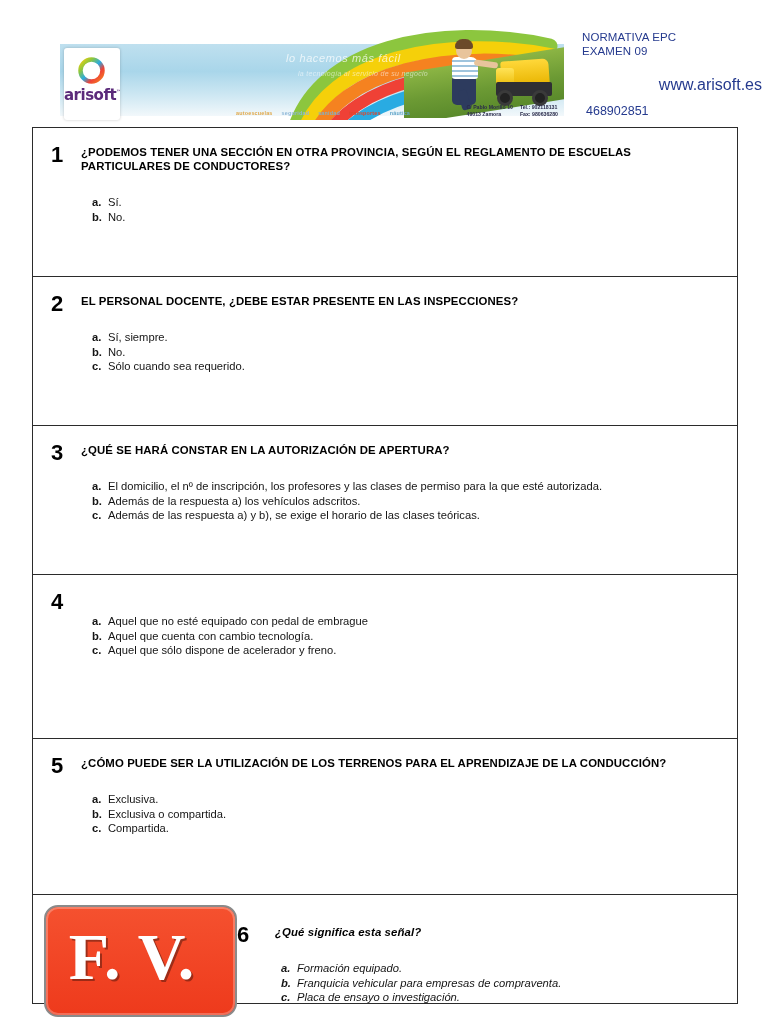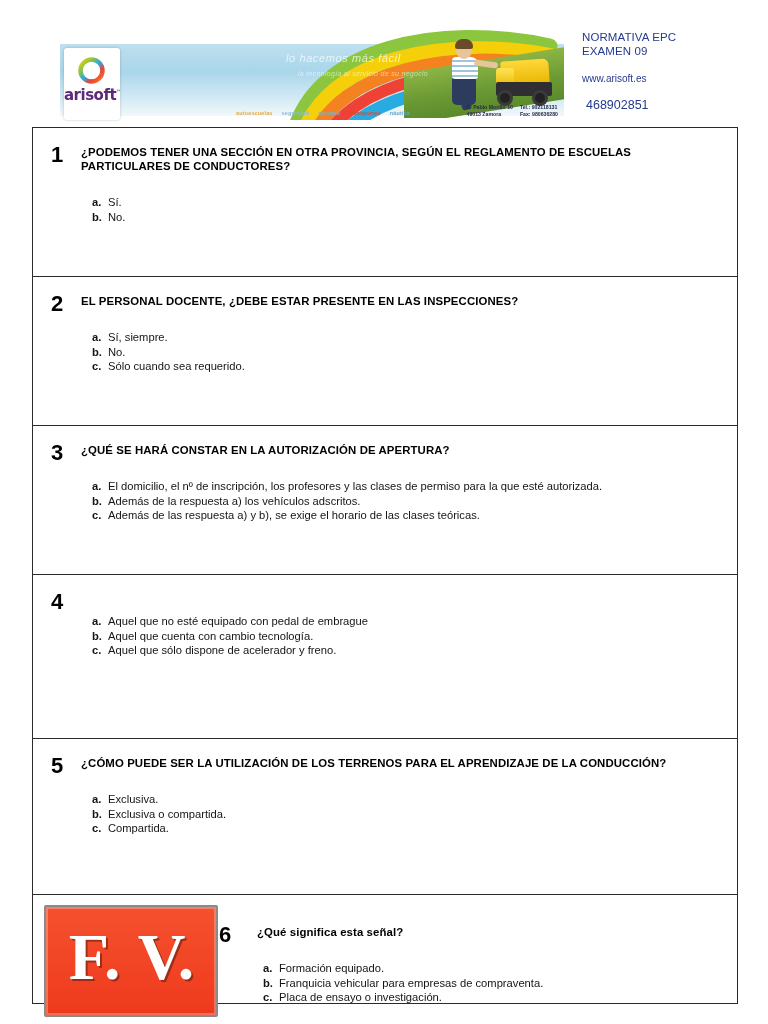--- a/index.html
+++ b/index.html
@@ -202,21 +202,21 @@
   
   .header-right {
     position: absolute;
     left: 582px; top: 8px;
     width: 180px;
     color: #253a8e;
     font-size: 11.5px;
     line-height: 14px;
   }
   .header-right .exam-line { letter-spacing: 0.1px; }
-  .header-right .web { margin-top: 14px; font-size: 10px; }
+  .header-right .web { margin-top: 20px; font-size: 16px; text-align: right; }
   .header-right .phone { margin-top: 12px; font-size: 12.5px; padding-left: 4px; }
 
   
   .sheet {
     position: absolute;
     left: 32px; top: 127px;
     width: 706px;
   }
   .qbox {
     border: 1px solid #2b2b2b;
@@ -278,24 +278,24 @@
     display: flex;
     align-items: flex-start;
     padding: 8px 10px 0 8px;
   }
   .sign-wrap {
     flex: 0 0 178px;
     padding-left: 3px;
     padding-top: 2px;
   }
   .sign {
-    width: 174px; height: 112px;
+    width: 193px; height: 112px;
     background: #f3593b;
     background: linear-gradient(to bottom, #f5512f 0%, #ee3a1c 100%);
-    border-radius: 2px;
+    border-radius: 14px;
     border: 2px solid #8a8a8a;
     box-shadow: inset 0 0 0 2px #ffffff44;
     position: relative;
     overflow: hidden;
   }
   .sign-txt {
     position: absolute;
     left: 0; top: 8px; width: 172px;
     text-align: center;
     font-size: 66px;
@@ -306,21 +306,21 @@
     text-shadow: 2px 2px 0 rgba(0,0,0,0.35);
     line-height: 84px;
   }
   .q6-body { flex: 1 1 auto; display: flex; align-items: flex-start; padding-top: 22px; }
   .q6-num {
     flex: 0 0 38px;
     font-size: 22px;
     font-weight: bold;
     line-height: 20px;
   }
-  .q6-col { flex: 1 1 auto; padding-right: 10px; }
+  .q6-col { flex: 1 1 auto; padding-right: 10px; font-style: italic; }
   .q6-col .answers { margin-top: 22px; padding-left: 6px; }
 </style>
 </head>
 <body>
 
 <div class="header">
 
   <div class="banner">
     <div class="banner-white-top"></div>
     <div class="banner-band"></div>

